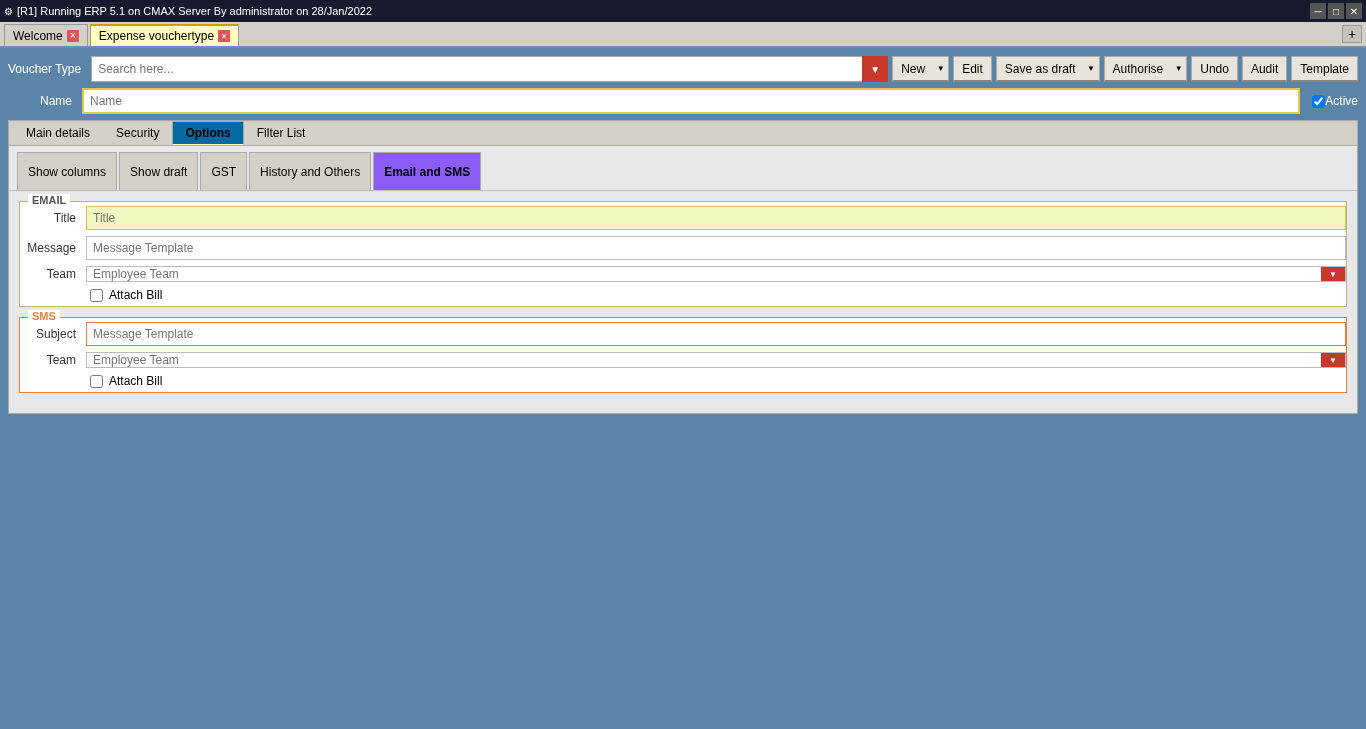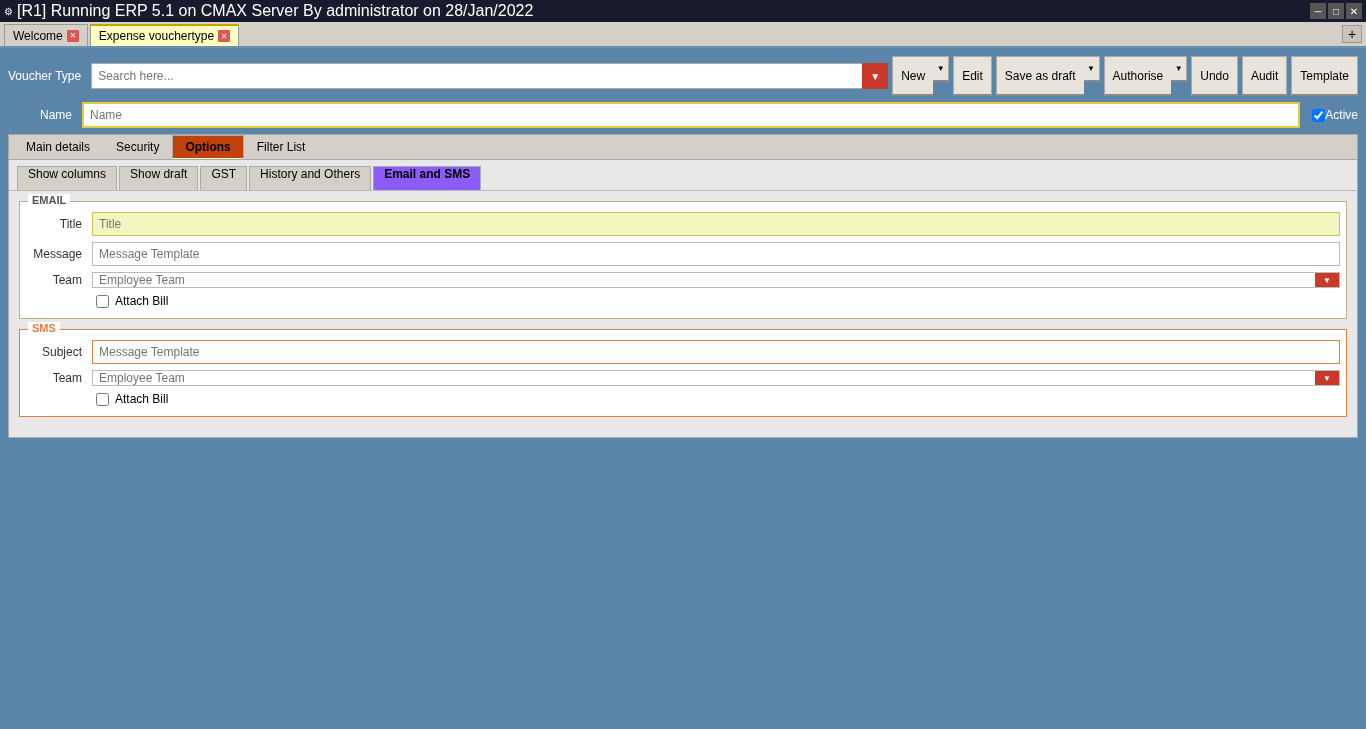--- a/index.html
+++ b/index.html
@@ -10,21 +10,21 @@
       background: #1a1a2e;
       color: white;
       height: 22px;
       display: flex;
       align-items: center;
       justify-content: space-between;
       padding: 0 4px;
     }
     .title-bar-left { display: flex; align-items: center; gap: 4px; }
     .title-bar-icon { font-size: 10px; }
-    .title-bar-title { font-size: 16px; text-align: right; }
+    .title-bar-title { font-size: 11px; text-align: right; }
     .title-bar-controls { display: flex; gap: 2px; }
     .title-bar-btn {
       width: 16px; height: 16px;
       background: #555;
       color: white;
       border: none;
       cursor: pointer;
       font-size: 10px;
       display: flex; align-items: center; justify-content: center;
     }
@@ -117,21 +117,21 @@
       width: 26px;
       height: 26px;
       background: #c8392b;
       border: none;
       cursor: pointer;
       display: flex; align-items: center; justify-content: center;
       color: white;
       font-size: 10px;
     }
     .btn {
-      height: 40px;
+      height: 26px;
       padding: 0 8px;
       background: #e8e4dc;
       border: 1px solid #aaa;
       border-bottom: 2px solid #888;
       cursor: pointer;
       font-size: 12px;
       white-space: nowrap;
       display: flex; align-items: center; gap: 2px;
     }
     .btn-dropdown {
@@ -194,62 +194,62 @@
     }
     .nav-tab {
       padding: 4px 12px;
       cursor: pointer;
       border: 1px solid transparent;
       font-size: 12px;
       height: 24px;
       display: flex; align-items: center;
     }
     .nav-tab.active {
-      background: #c2410c;
+      background: #0369a1;
       border: 1px solid #aaa;
       border-bottom: 1px solid #ffffc0;
       font-weight: bold;
       color: #000;
     }
 
     
     .sub-tabs {
       display: flex;
       padding: 6px 8px 0 8px;
       background: #e8e8e8;
       border-bottom: 1px solid #bbb;
     }
     .sub-tab {
-      padding: 0 10px;
+      padding: 11px 10px;
       cursor: pointer;
       border: 1px solid #aaa;
       border-bottom: none;
       background: #d4d0c8;
       font-size: 12px;
       margin-right: 2px;
-      height: 24px;
-      display: flex; align-items: flex-start;
+      height: 38px;
+      display: flex; align-items: flex-end;
     }
     .sub-tab.active {
       background: #8b5cf6;
       font-weight: bold;
     }
 
     
     .form-area {
       padding: 10px 10px;
       background: #e8e8e8;
     }
 
     
     .section {
       border: 1px solid #c0b080;
       background: white;
       margin-bottom: 10px;
-      padding: 6px;
+      padding: 0;
       position: relative;
     }
     .section-legend {
       position: absolute;
       top: -8px;
       left: 8px;
       background: white;
       padding: 0 4px;
       font-size: 11px;
       font-weight: bold;

